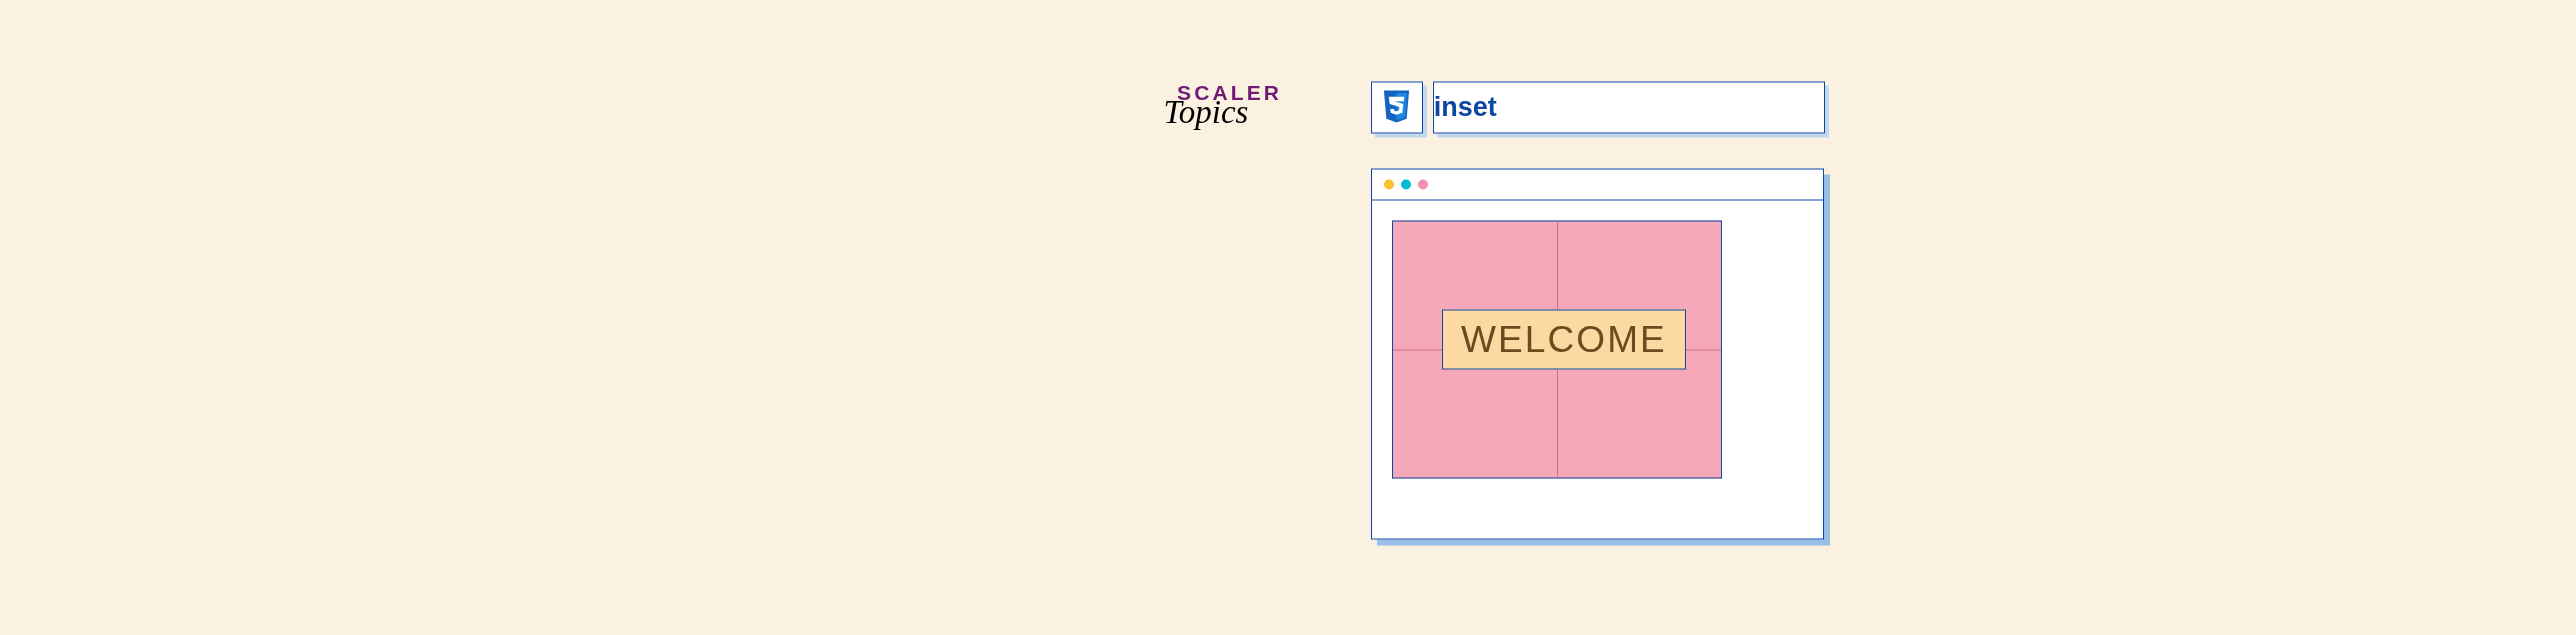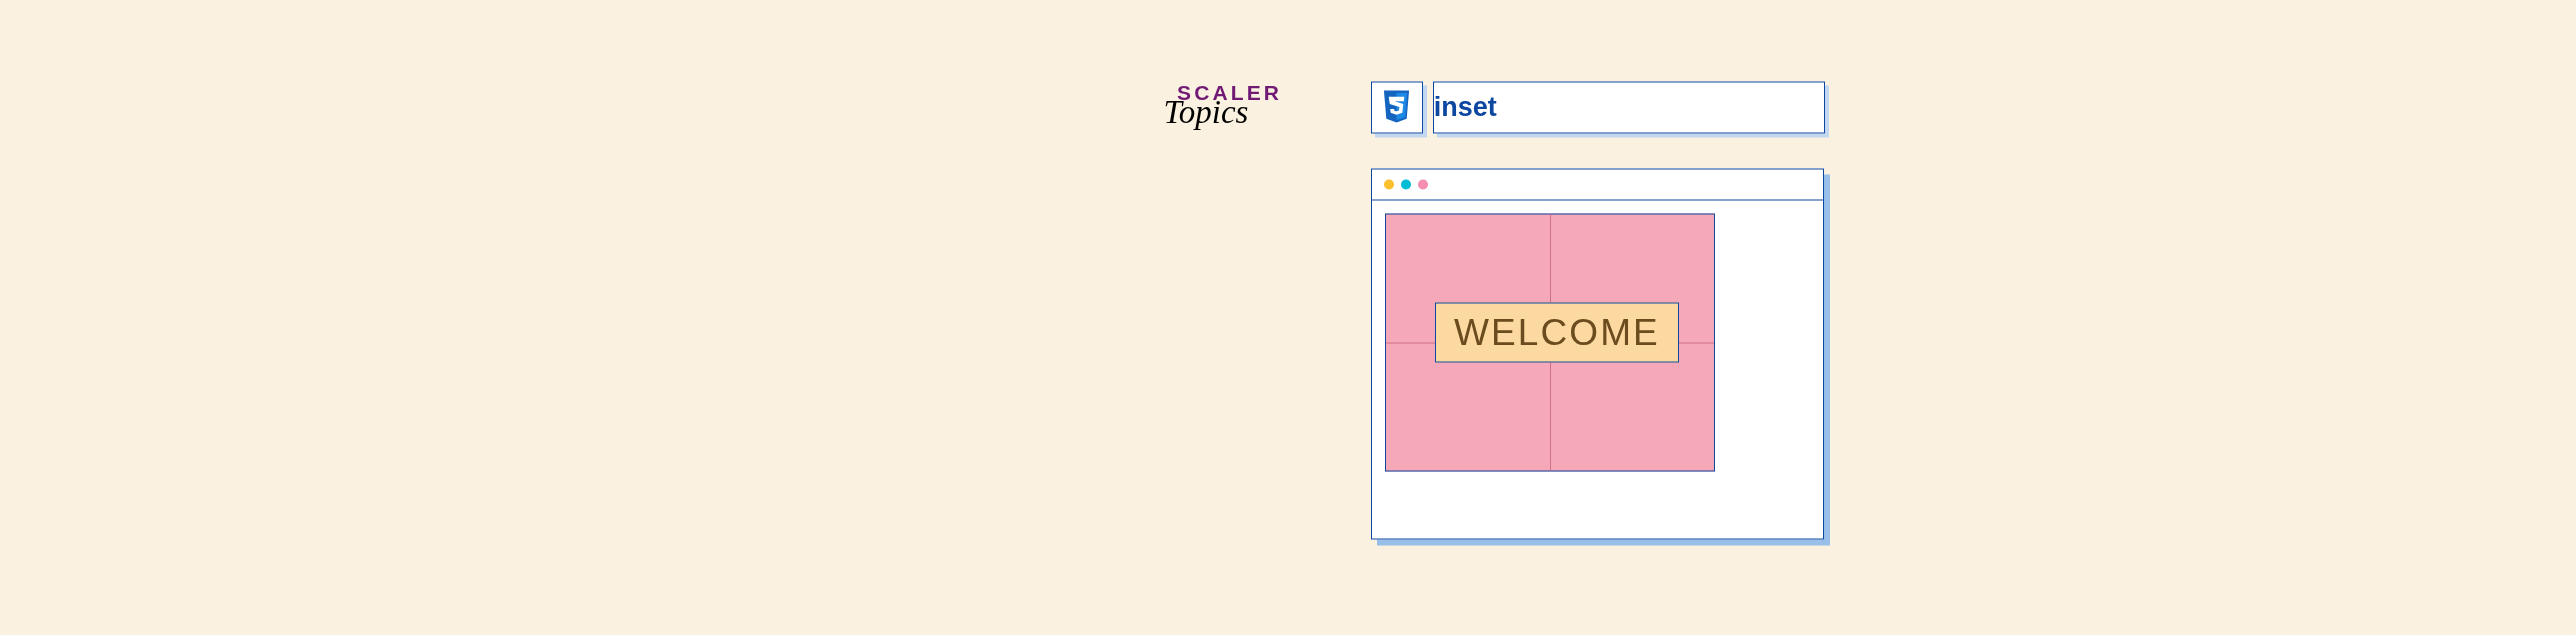--- a/index.html
+++ b/index.html
@@ -135,21 +135,21 @@
     height: 9.8px;
     border-radius: 50%;
   }
   .dot-yellow { background: #fbc02d; }
   .dot-teal   { background: #00bcd4; }
   .dot-pink   { background: #f48fb1; }
   .viewport {
     position: relative;
     width: 100%;
     height: calc(100% - 31px);
-    padding: 13px;
+    padding: 20px;
   }
   .pink-box {
     position: relative;
     width: 330px;
     height: 258px;
     background: #f5a9b8;
     border: 1.5px solid #0d47a1;
   }
   .grid-v {
     position: absolute;

